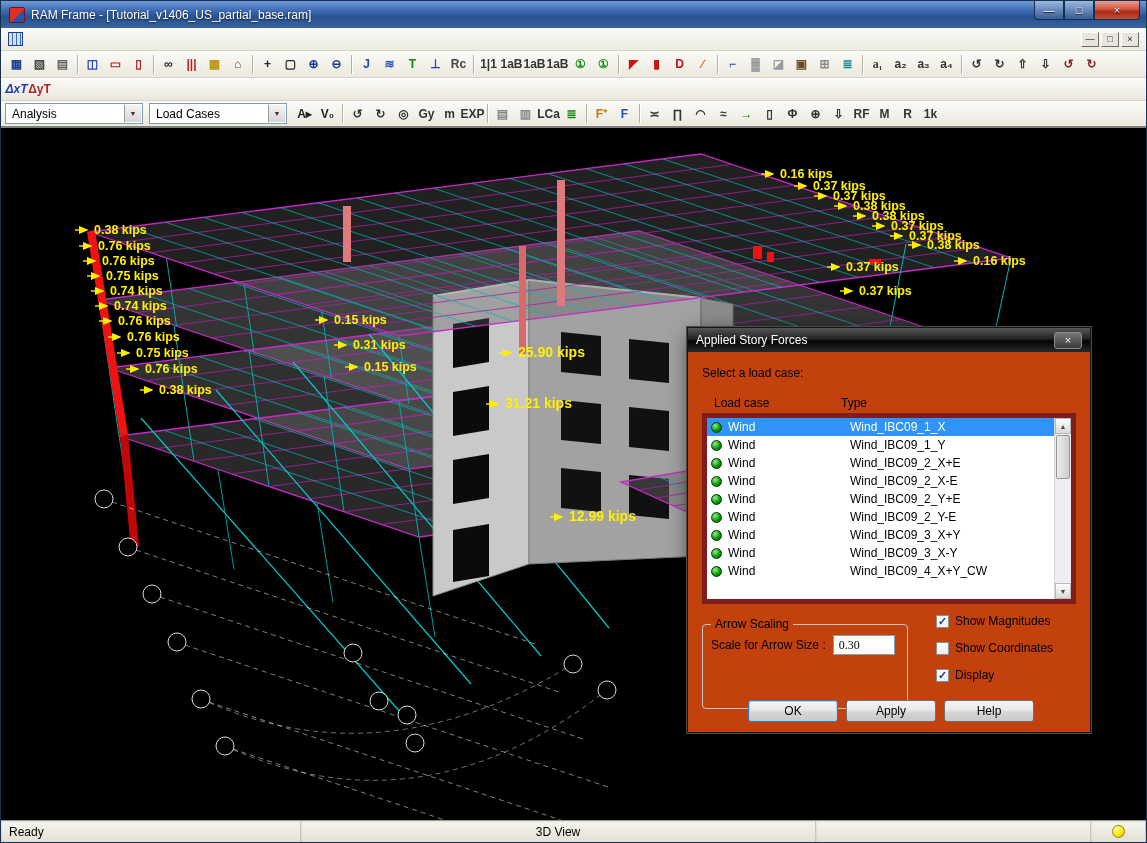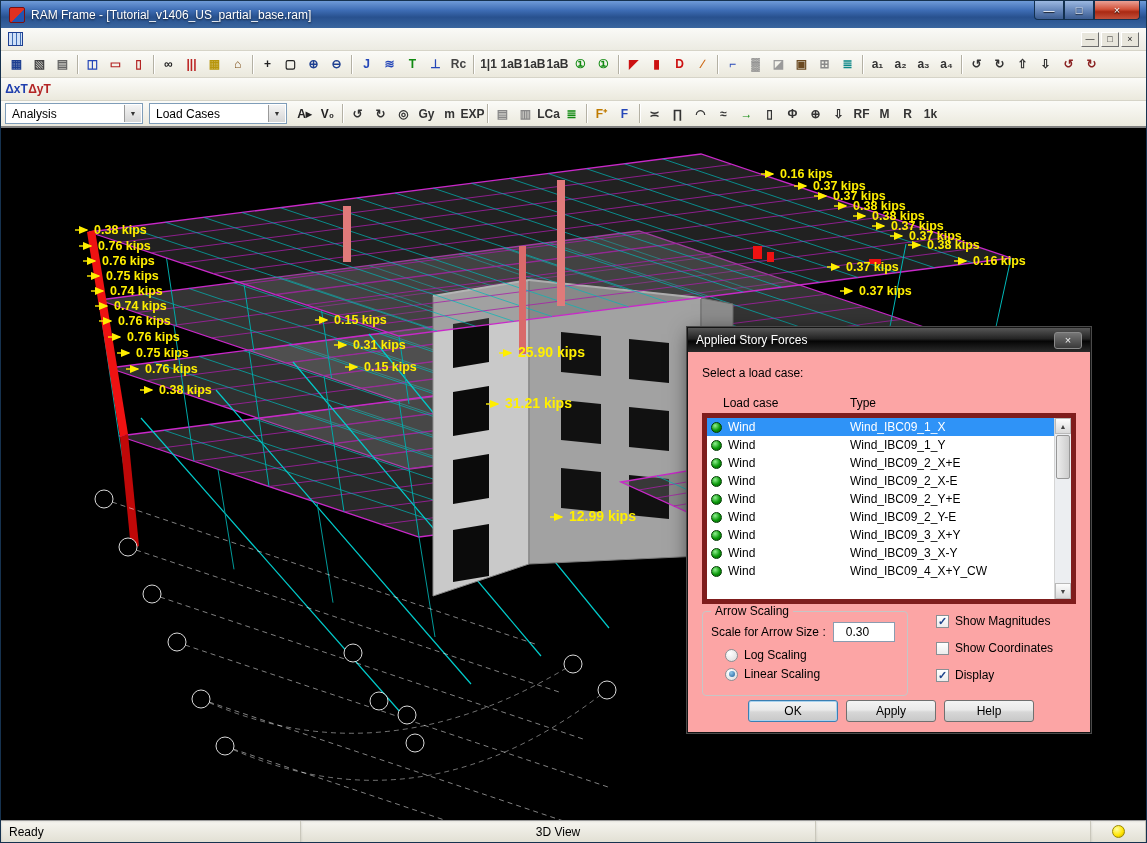--- a/index.html
+++ b/index.html
@@ -46,51 +46,51 @@
     align-items:center;padding-left:6px;position:relative;font-size:12px}
   .combo-arrow{position:absolute;right:1px;top:1px;bottom:1px;width:17px;font-size:7px;color:#333;
     background:linear-gradient(#f4f4f4,#d6d6d6);border-left:1px solid #9a9a9a;
     display:flex;align-items:center;justify-content:center}
 
   
   #viewport{position:relative;flex:1;background:#000;overflow:hidden}
   #scene{position:absolute;left:0;top:0;font-family:"Liberation Sans",sans-serif}
 
   
-  #dialog{position:absolute;left:686px;top:199px;width:404px;height:406px;background:#fca5a5;
+  #dialog{position:absolute;left:686px;top:199px;width:404px;height:406px;background:#c2410c;
     border:1px solid #151515;box-shadow:0 0 0 1px #4a4a4a,4px 7px 20px rgba(0,0,0,.75)}
   .dlg-title{height:24px;display:flex;align-items:center;padding:0 8px;color:#fff;
     background:linear-gradient(#565656,#232323 45%,#050505 55%,#2a2a2a)}
   .dlg-close{margin-left:auto;width:28px;height:17px;display:flex;align-items:center;justify-content:center;
     color:#f0f0f0;font-size:11px;border:1px solid #8a8a8a;border-radius:3px;
     background:linear-gradient(#767676,#3a3a3a)}
   .dlg-body{position:relative;height:382px;padding:12px 14px}
   .select-label{margin:2px 0 16px}
   .list-headers{display:flex;margin-bottom:3px}
-  .list-headers span:first-child{margin-left:21px;width:127px}
+  .list-headers span:first-child{margin-left:12px;width:127px}
   .listbox{position:relative;height:191px;border:5px solid #7f1d1d;background:#fff}
   .list-rows{position:absolute;top:0;left:0;right:17px;bottom:0;overflow:hidden}
   .row{height:18px;display:flex;align-items:center}
   .row.selected{background:#2f93f7;color:#fff}
   .ball{width:11px;height:11px;border-radius:50%;margin:0 6px 0 4px;flex:0 0 11px;
     background:radial-gradient(circle at 35% 30%,#90f090,#0c9a0c 55%,#055505);border:1px solid #033d03}
   .cell-load{width:122px}
   .cell-type{flex:1}
   .scrollbar{position:absolute;top:0;right:0;bottom:0;width:17px;background:#eceef1;
     border-left:1px solid #d5d5d5;display:flex;flex-direction:column}
   .sb-btn{height:16px;display:flex;align-items:center;justify-content:center;font-size:7px;color:#444;
     background:linear-gradient(#fdfdfd,#d9d9d9);border:1px solid #b9b9b9}
   .sb-thumb{height:44px;margin:1px;background:linear-gradient(90deg,#ececec,#cdcdcd);
     border:1px solid #979797;border-radius:2px}
   .sb-down{margin-top:auto}
-  .groupbox{width:206px;height:92px;border:1px solid #c6c6c6;border-radius:4px;padding:3px 8px}
+  .groupbox{width:206px;height:92px;margin-top:13px;border:1px solid #c6c6c6;border-radius:4px;padding:3px 8px}
   .groupbox legend{padding:0 4px}
   .scale-row{display:flex;align-items:center;gap:7px;margin:1px 0 6px}
-  #scale-input{width:62px;height:20px;border:1px solid #8a9cb0;padding:2px 12px;font-size:12px;
-    font-family:Liberation Sans, sans-serif;background:#fff}
+  #scale-input{width:62px;height:20px;border:1px solid #8a9cb0;padding:2px 5px;font-size:12px;
+    font-family:Liberation Serif, serif;background:#fff}
   .radio-row{display:flex;align-items:center;gap:6px;margin:5px 0 0 14px}
   .radio{width:13px;height:13px;flex:0 0 13px;border-radius:50%;border:1px solid #8a8f94;
     background:radial-gradient(circle at 35% 30%,#fff,#dadada)}
   .radio.checked::after{content:"";display:block;width:6px;height:6px;border-radius:50%;margin:2.5px;
     background:radial-gradient(circle at 35% 30%,#8ec7e8,#1f5f9e)}
   #checkbox-list{position:absolute;left:248px;top:262px;display:flex;flex-direction:column;gap:13px}
   .cb-row{display:flex;align-items:center;gap:6px}
   .checkbox{width:13px;height:13px;flex:0 0 13px;display:flex;align-items:center;justify-content:center;
     border:1px solid #8a8f94;background:linear-gradient(#fff,#ececec);font-size:11px;font-weight:bold;color:#21458c}
   .dlg-buttons{position:absolute;right:56px;bottom:12px;display:flex;gap:8px}
@@ -172,37 +172,37 @@
         <span class="icon" style="color: rgb(204, 17, 17);">D</span>
         <span class="icon" style="color: rgb(204, 102, 17);">∕</span>
         <span class="sep"></span>
         <span class="icon" style="color: rgb(37, 71, 184);">⌐</span>
         <span class="icon" style="color: rgb(138, 138, 138);">▓</span>
         <span class="icon" style="color: rgb(154, 154, 154);">◪</span>
         <span class="icon" style="color: rgb(107, 74, 34);">▣</span>
         <span class="icon" style="color: rgb(138, 138, 138);">⊞</span>
         <span class="icon" style="color: rgb(12, 136, 136);">≣</span>
         <span class="sep"></span>
-        <span class="icon" style="color: rgb(51, 51, 51);">a₁</span>
+        <span class="icon" style="color: rgb(51, 51, 51); font-family: Liberation Serif, serif;">a₁</span>
         <span class="icon" style="color: rgb(51, 51, 51); text-align: center;">a₂</span>
         <span class="icon" style="color: rgb(51, 51, 51);">a₃</span>
         <span class="icon" style="color: rgb(51, 51, 51);">a₄</span>
         <span class="sep"></span>
         <span class="icon" style="color: rgb(51, 51, 51);">↺</span>
         <span class="icon" style="color: rgb(51, 51, 51);">↻</span>
         <span class="icon" style="color: rgb(51, 51, 51);">⇧</span>
         <span class="icon" style="color: rgb(51, 51, 51);">⇩</span>
         <span class="icon" style="color: rgb(138, 34, 34);">↺</span>
         <span class="icon" style="color: rgb(138, 34, 34);">↻</span>
       </div>
   </div>
 
   <div id="toolbar-drift" class="toolbar">
     <div id="tb-drift-icons" class="tb-icons">
-        <span class="icon" style="color: rgb(31, 63, 174);">ΔxT</span>
+        <span class="icon" style="color: rgb(31, 63, 174); font-style: italic;">ΔxT</span>
         <span class="icon" style="color: rgb(179, 36, 36);">ΔyT</span>
       </div>
   </div>
 
   <div id="toolbar-analysis" class="toolbar">
     <div class="combo">
       <span>Analysis</span>
       <span class="combo-arrow">▼</span>
     </div>
     <div class="combo">
@@ -535,30 +535,20 @@
             <span class="sb-thumb"></span>
             <span class="sb-btn sb-down">▼</span>
           </div>
         </div>
         <fieldset class="groupbox">
           <legend>Arrow Scaling</legend>
           <div class="scale-row">
             <span>Scale for Arrow Size :</span>
             <input id="scale-input" value="0.30" style="">
           </div>
-          <div id="radio-list">
-              <div class="radio-row">
-                <span class="radio"></span>
-                <span>Log Scaling</span>
-              </div>
-              <div class="radio-row">
-                <span class="radio checked"></span>
-                <span>Linear Scaling</span>
-              </div>
-            </div>
         </fieldset>
         <div id="checkbox-list">
             <div class="cb-row">
               <span class="checkbox">✓</span>
               <span class="cb-label">Show Magnitudes</span>
             </div>
             <div class="cb-row">
               <span class="checkbox"></span>
               <span class="cb-label">Show Coordinates</span>
             </div>

